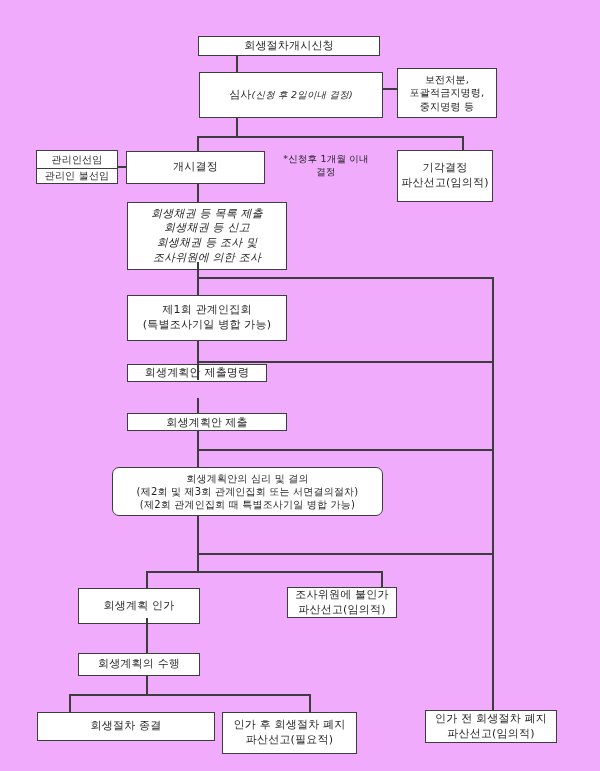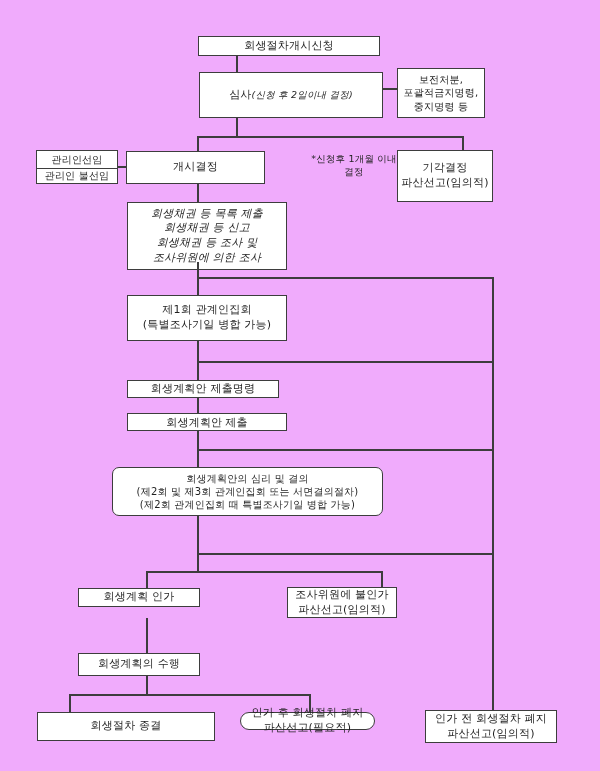--- a/index.html
+++ b/index.html
@@ -51,36 +51,36 @@
   <div class="box" style="left:198px;top:36px;width:182px;height:20px;">
     <span class="line">회생절차개시신청</span>
   </div>
 
   <div class="box" style="left:199px;top:72px;width:184px;height:46px;">
     <span>
       <span>심사</span><span class="tiny">(신청 후 2일이내 결정)</span>
     </span>
   </div>
 
-  <div class="box small" style="left:397px;top:68px;width:88px;height:50px;text-align:right;">
+  <div class="box small" style="left:397px;top:68px;width:100px;height:50px;text-align:right;">
     <span class="line">보전처분,</span>
     <span class="line">포괄적금지명령,</span>
     <span class="line">중지명령 등</span>
   </div>
 
   <div class="box small" style="left:36px;top:150px;width:82px;height:34px;padding:0;">
     <span class="cellTop">관리인선임</span>
     <span class="cellBottom">관리인 불선임</span>
   </div>
 
   <div class="box" style="left:126px;top:151px;width:139px;height:33px;">
     <span class="line">개시결정</span>
   </div>
 
-  <div class="note" style="left:306px;top:153px;width:96px;">
+  <div class="note" style="left:278px;top:153px;width:96px;">
     <span class="line">*신청후 1개월 이내</span><br>
     <span class="line">결정</span>
   </div>
 
   <div class="box" style="left:397px;top:150px;width:96px;height:52px;">
     <span class="line">기각결정</span>
     <span class="line">파산선고(임의적)</span>
   </div>
 
   <div class="box" style="left:127px;top:202px;width:160px;height:68px;font-style:italic;">
@@ -88,52 +88,52 @@
     <span class="line">회생채권 등 신고</span>
     <span class="line">회생채권 등 조사 및</span>
     <span class="line">조사위원에 의한 조사</span>
   </div>
 
   <div class="box" style="left:127px;top:295px;width:160px;height:46px;">
     <span class="line">제1회 관계인집회</span>
     <span class="line">(특별조사기일 병합 가능)</span>
   </div>
 
-  <div class="box" style="left:127px;top:380px;width:152px;height:18px;justify-content:center;">
+  <div class="box" style="left:127px;top:364px;width:140px;height:18px;justify-content:center;">
     <span class="line">회생계획안 제출명령</span>
   </div>
 
   <div class="box" style="left:127px;top:413px;width:160px;height:18px;font-family:Liberation Serif, serif;">
     <span class="line">회생계획안 제출</span>
   </div>
 
   <div class="box small" style="left:112px;top:467px;width:271px;height:49px;border-radius:7px;">
     <span class="line">회생계획안의 심리 및 결의</span>
     <span class="line">(제2회 및 제3회 관계인집회 또는 서면결의절차)</span>
     <span class="line">(제2회 관계인집회 때 특별조사기일 병합 가능)</span>
   </div>
 
-  <div class="box" style="left:78px;top:588px;width:122px;height:19px;">
+  <div class="box" style="left:78px;top:588px;width:122px;height:36px;">
     <span class="line">회생계획 인가</span>
   </div>
 
   <div class="box" style="left:287px;top:587px;width:110px;height:31px;">
     <span class="line">조사위원에 불인가</span>
     <span class="line">파산선고(임의적)</span>
   </div>
 
   <div class="box" style="left:78px;top:653px;width:122px;height:23px;">
     <span class="line">회생계획의 수행</span>
   </div>
 
   <div class="box" style="left:37px;top:712px;width:178px;height:29px;">
     <span class="line">회생절차 종결</span>
   </div>
 
-  <div class="box" style="left:240px;top:712px;width:135px;height:18px;border-radius:13px;">
+  <div class="box" style="left:222px;top:712px;width:135px;height:42px;">
     <span class="line">인가 후 회생절차 폐지</span>
     <span class="line">파산선고(필요적)</span>
   </div>
 
   <div class="box" style="left:425px;top:710px;width:132px;height:33px;">
     <span class="line">인가 전 회생절차 폐지</span>
     <span class="line">파산선고(임의적)</span>
   </div>
 
   <div class="vline" style="left:236px;top:56px;height:16px;"></div>

